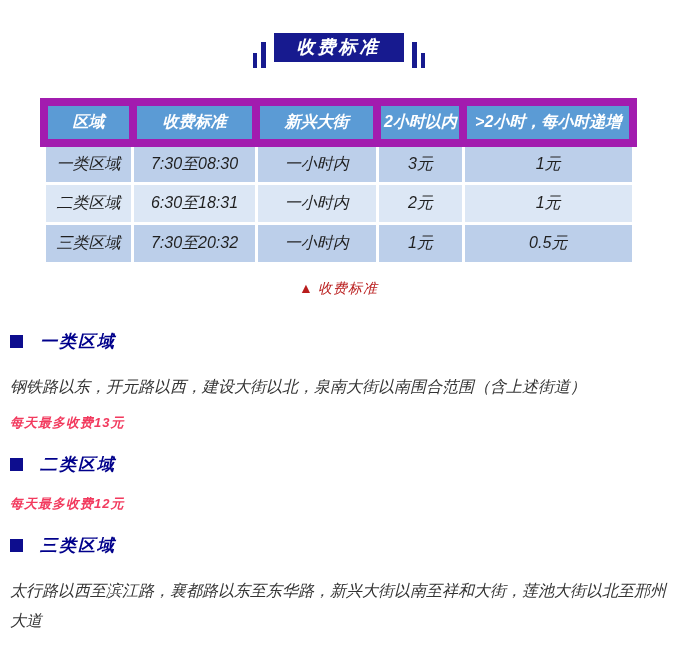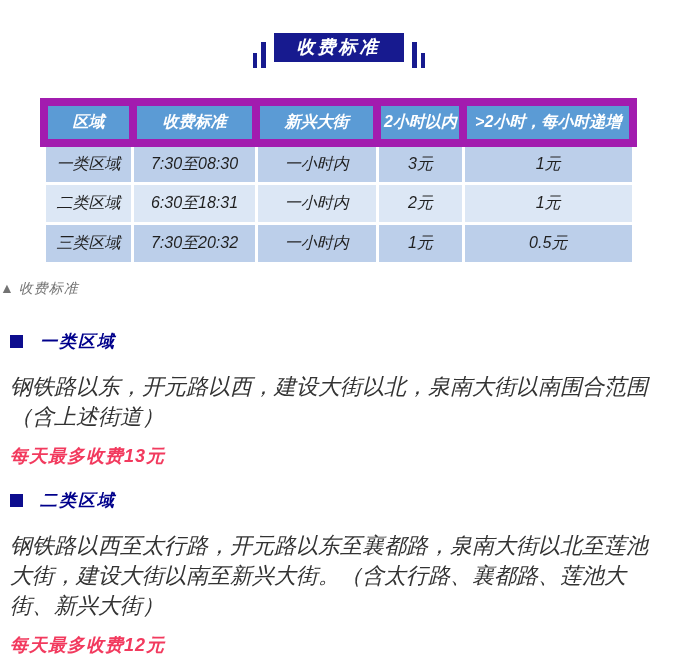--- a/index.html
+++ b/index.html
@@ -62,21 +62,22 @@
     font-size: 16px;
     color: #1f1f1f;
     border: 3px solid #ffffff;
     padding: 0 2px;
     white-space: nowrap;
   }
   tr.row-odd td  { background: #bccfea; }
   tr.row-even td { background: #dce7f5; }
 
   .table-caption {
-    color: #737373;
+    text-align: center;
+    color: #b91c1c;
     font-size: 14px;
     margin-top: 15px;
     letter-spacing: 1px;
   }
   .table-caption .marker { margin-right: 4px; }
 
   
   .sections {
     padding: 0 10px;
     margin-top: 32px;
@@ -92,29 +93,29 @@
   }
   .bullet-square {
     display: inline-block;
     width: 13px;
     height: 13px;
     background: #0d0d8e;
     margin-right: 17px;
     flex: 0 0 auto;
   }
   .section-body {
-    font-size: 22px;
+    font-size: 16px;
     color: #333333;
     line-height: 30px;
     margin: 0 0 12px 0;
   }
   .fee-note {
     color: #f23a5e;
     font-weight: bold;
-    font-size: 18px;
+    font-size: 13px;
     margin: 0 0 21px 0;
     letter-spacing: 1px;
   }
 </style>
 </head>
 <body>
 
 <div class="banner-wrap">
   <span class="decor-bar bar-short"></span>
   <span class="decor-bar bar-tall"></span>
@@ -178,21 +179,20 @@
     </div>
     <p class="section-body">钢铁路以东，开元路以西，建设大街以北，泉南大街以南围合范围（含上述街道）</p>
     <p class="fee-note">每天最多收费13元</p>
   </div>
 
   <div>
     <div class="section-heading">
       <span class="bullet-square"></span>
       <span>二类区域</span>
     </div>
-    <p class="section-body">钢铁路以西至太行路，开元路以东至襄都路，泉南大街以北至莲池大街，建设大街以南至新兴大街。（含太行路、襄都路、莲池大街、新兴大街）</p>
     <p class="fee-note">每天最多收费12元</p>
   </div>
 
   <div>
     <div class="section-heading">
       <span class="bullet-square"></span>
       <span>三类区域</span>
     </div>
     <p class="section-body">太行路以西至滨江路，襄都路以东至东华路，新兴大街以南至祥和大街，莲池大街以北至邢州大道</p>
 

